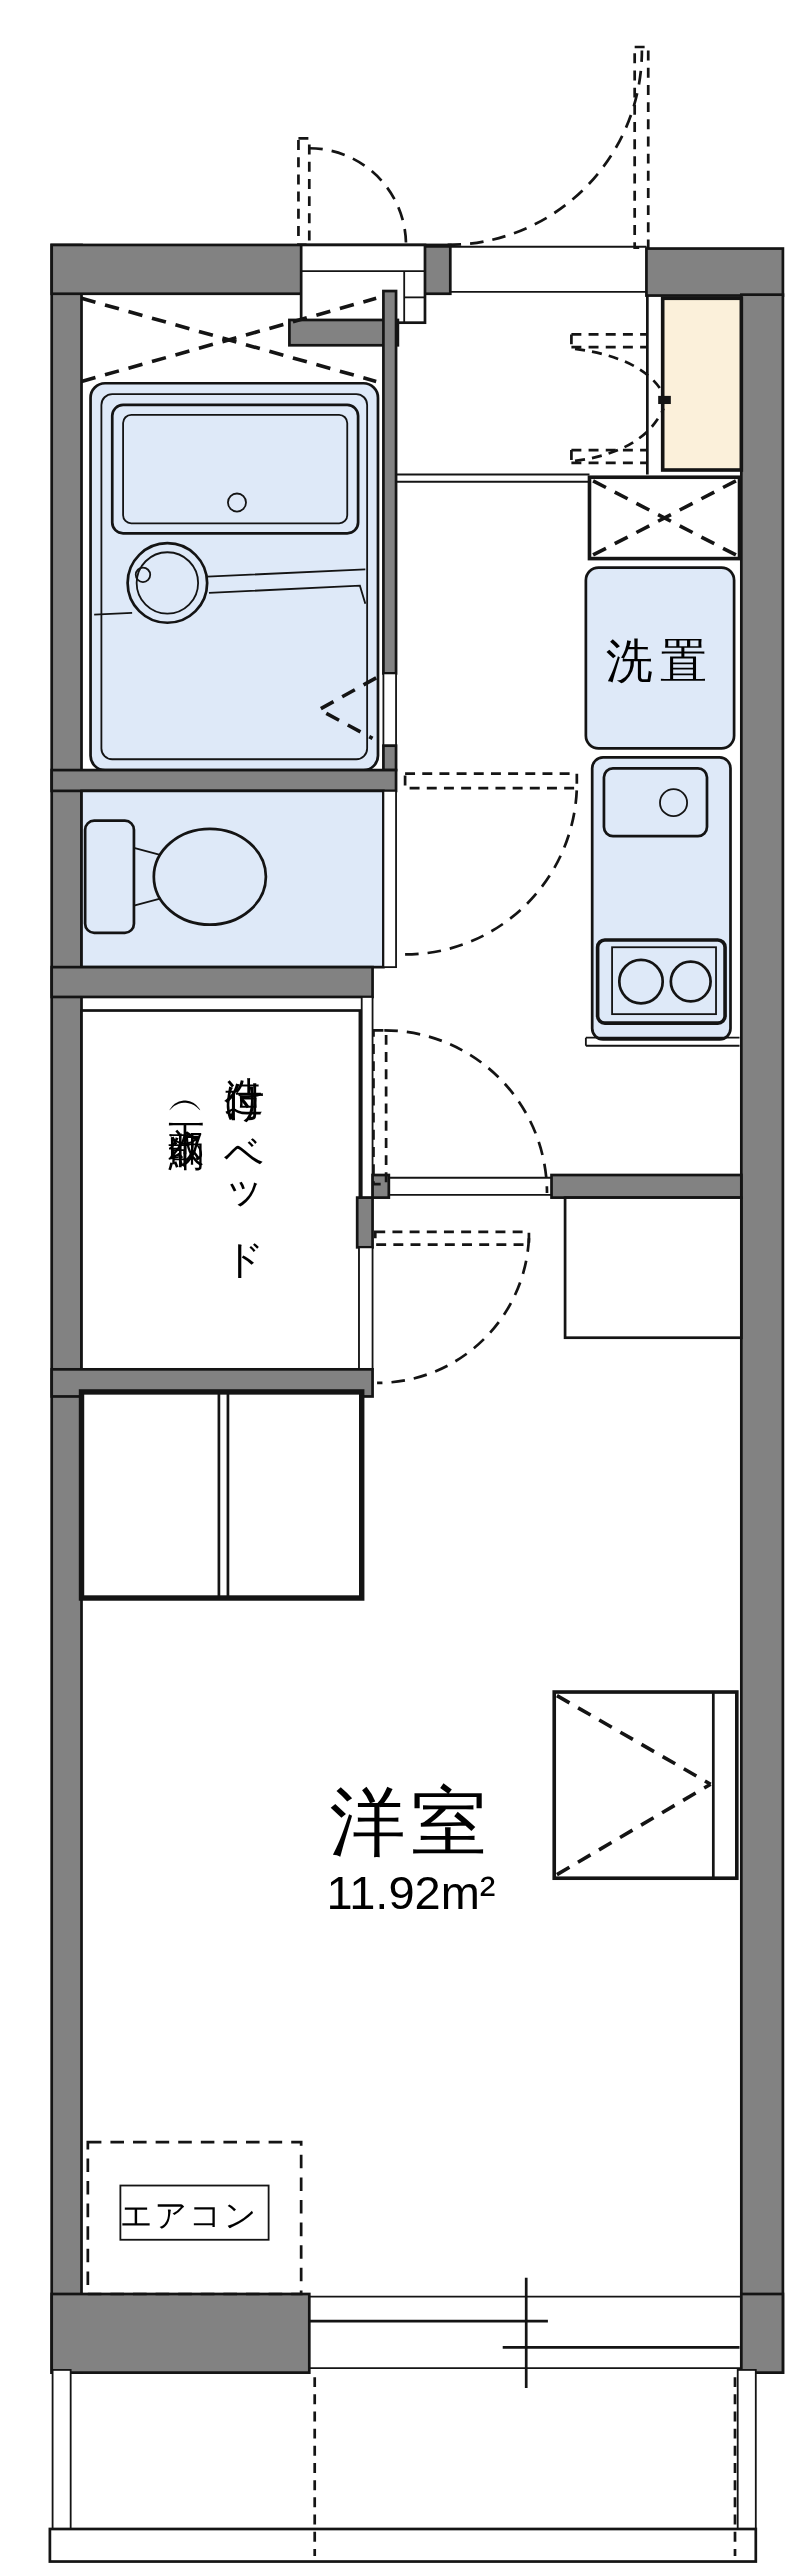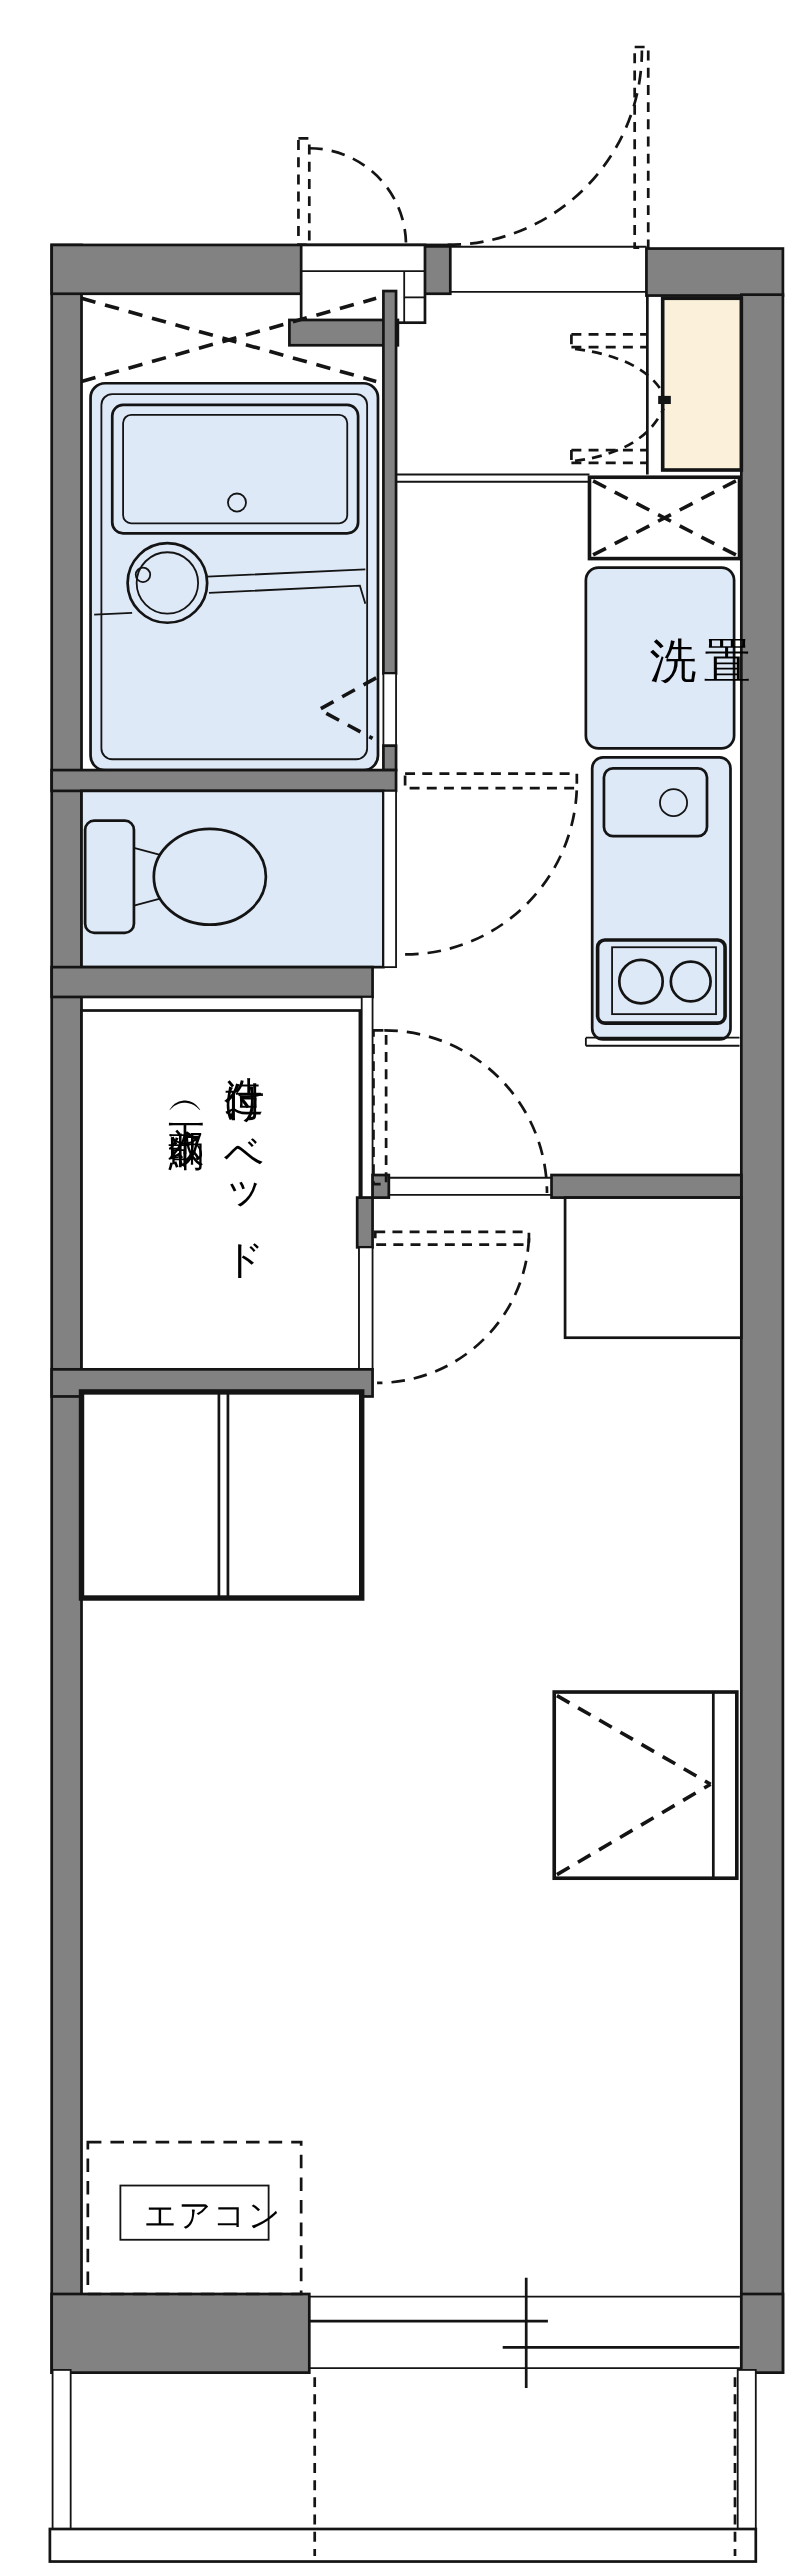--- a/index.html
+++ b/index.html
@@ -16,21 +16,21 @@
   .fix    {fill:var(--fixture,#dee9f8);stroke:var(--line,#141414);stroke-width:3;}
   .cream  {fill:var(--cabinet,#fbf0da);stroke:var(--line,#141414);stroke-width:4;}
   .ln2    {fill:none;stroke:var(--line,#141414);stroke-width:2;}
   .ln3    {fill:none;stroke:var(--line,#141414);stroke-width:3;}
   .ln4    {fill:none;stroke:var(--line,#141414);stroke-width:4;}
   .dash3  {fill:none;stroke:var(--line,#141414);stroke-width:3;stroke-dasharray:15 10;}
   .dash4  {fill:none;stroke:var(--line,#141414);stroke-width:4;stroke-dasharray:16 11;}
   .dashleaf{fill:none;stroke:var(--line,#141414);stroke-width:3;stroke-dasharray:11 8;}
   
   .lbl{position:absolute;color:#000;line-height:1.12;white-space:nowrap;}
-  .center{text-align:right;padding-left:24px;}
+  .center{text-align:center;}
   .v{writing-mode:vertical-rl;text-orientation:upright;}
 </style>
 </head>
 <body>
 
 <div class="plan">
   <svg width="812" height="2576" viewBox="0 0 898 2850">
 
     <path class="dash3" d="M 495,271 A 215 215 0 0 0 710,56"></path>
     <rect class="dashleaf" x="702" y="52" width="15" height="222"></rect>
@@ -135,16 +135,18 @@
     <rect class="whitethin" x="816" y="2622" width="20" height="180"></rect>
     <rect class="white" x="55" y="2798" width="781" height="36"></rect>
     <path class="dashleaf" d="M 348,2630 V 2828 M 813,2630 V 2828"></path>
   </svg>
 
   <div class="lbl center" style="left:586px;top:635px;width:148px;font-size:47px;letter-spacing:7.2px;">洗置</div>
 
   <div class="lbl v" style="left:222px;top:1045px;font-size:40px;letter-spacing:6.3px;">造付けベッド</div>
   <div class="lbl v" style="left:166px;top:1090px;font-size:36px;letter-spacing:4.5px;">（下部収納）</div>
 
+  <div class="lbl center" style="left:253px;top:1779px;width:316px;font-size:76px;letter-spacing:5.4px;">洋室</div>
+  <div class="lbl center" style="left:253px;top:1867px;width:316px;font-size:47px;">11.92m²</div>
 
   <div class="lbl center" style="left:120px;top:2198px;width:116px;font-size:32px;letter-spacing:1.8px;">エアコン</div>
 </div>
 
 
 </body></html>

